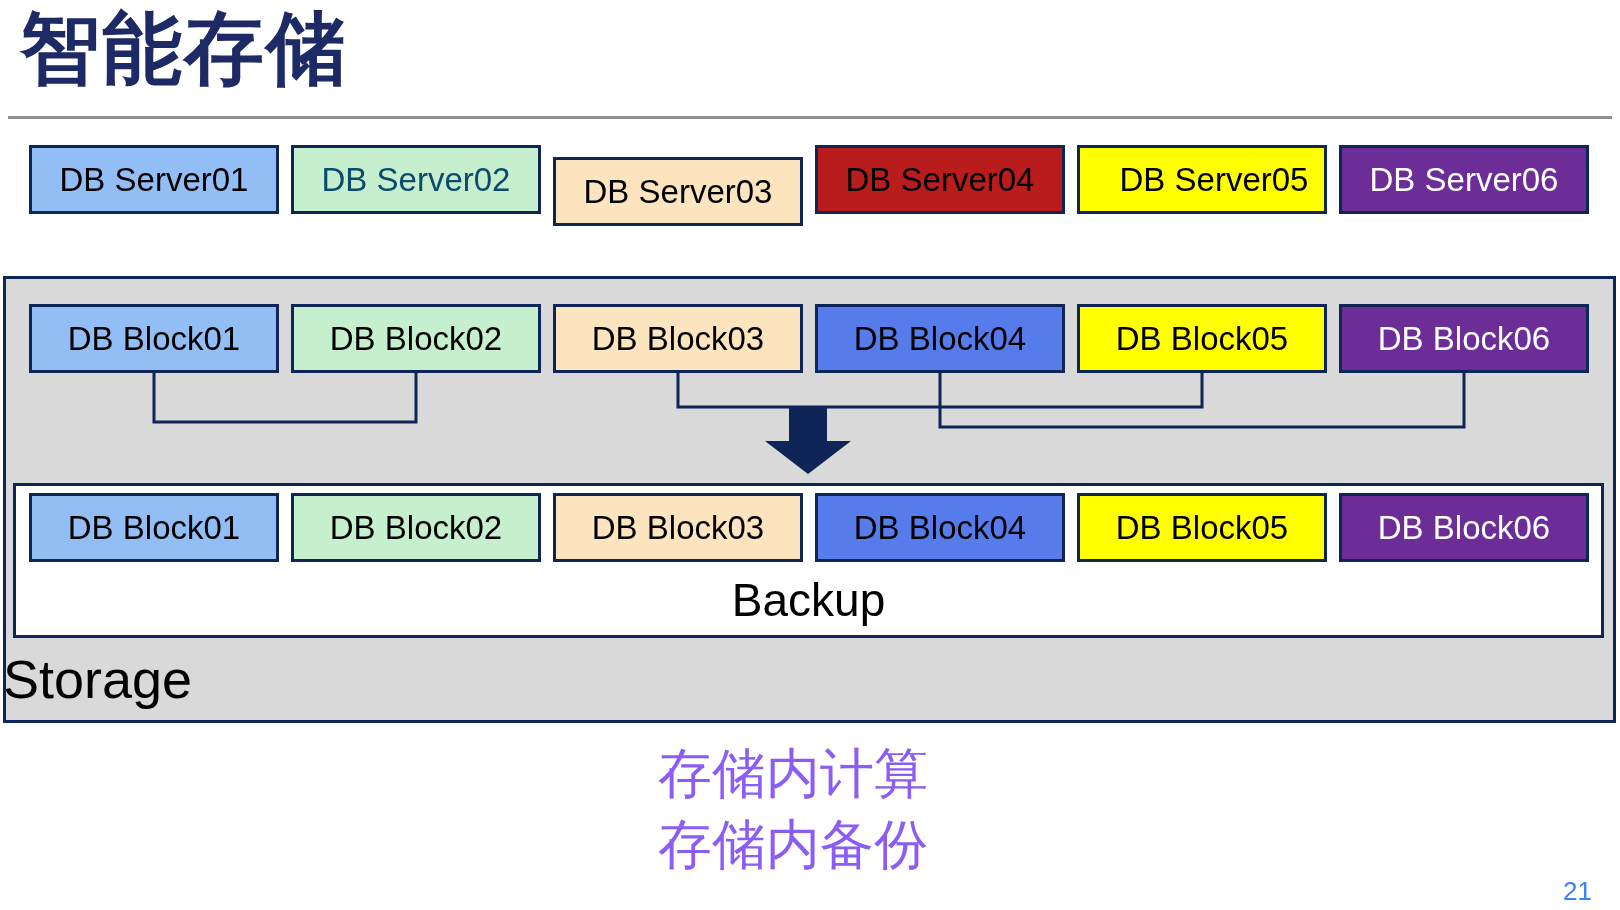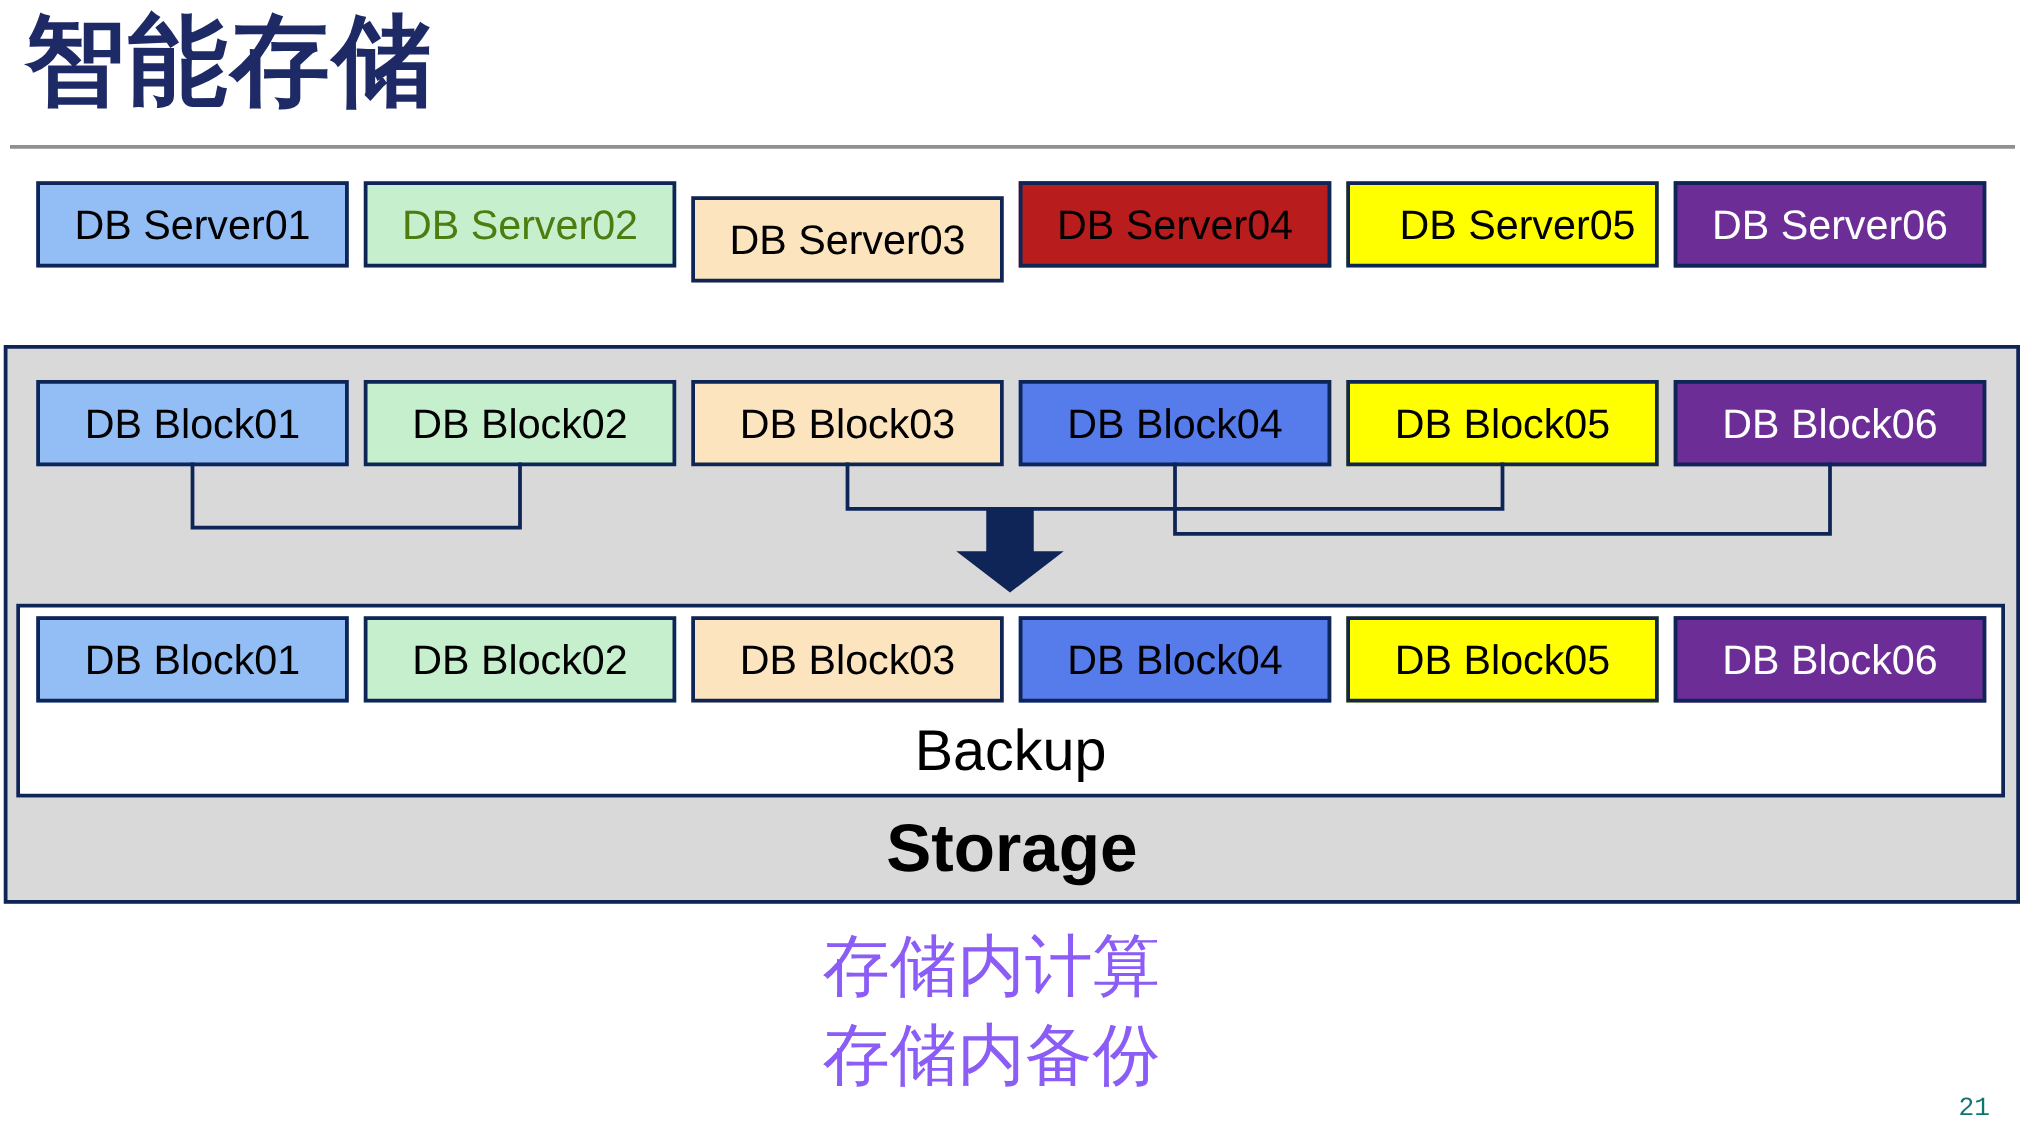--- a/index.html
+++ b/index.html
@@ -32,43 +32,43 @@
     width:250px;height:69px;box-sizing:border-box;border:3px solid #0F2557;
     display:flex;align-items:center;justify-content:center;
     font-size:33px;color:#000;white-space:nowrap;
   }
   .overlay{position:absolute;left:0;top:0;width:1620px;height:910px;pointer-events:none;}
   .backup-label{
     position:absolute;left:13px;top:573px;width:1591px;text-align:center;
     font-size:46px;color:#000;
   }
   .storage-label{
-    position:absolute;left:3px;top:648px;width:1613px;text-align:center;
-    font-size:54px;font-weight:bold;color:#000;
+    position:absolute;left:3px;top:648px;width:1613px;
+    font-size:54px;font-weight:normal;color:#000;
   }
   .captions{
     position:absolute;left:658px;top:738px;
     font-size:54px;color:#8b5cf6;line-height:71px;white-space:nowrap;
   }
   .page-number{
     position:absolute;right:28px;top:876px;
-    font-size:21px;color:#0f766e;font-family:Liberation Mono, monospace;
+    font-size:26px;color:#3b82f6;
   }
 </style>
 </head>
 <body>
 
 <div class="slide">
 
   <div class="title">智能存储</div>
   <div class="divider"></div>
 
   <div class="box-row row-servers" id="row-servers">
       <div class="dbbox" style="background: rgb(147, 189, 245); color: rgb(0, 0, 0);">DB Server01</div>
-      <div class="dbbox" style="background: rgb(198, 239, 206); color: #4d7c0f;">DB Server02</div>
+      <div class="dbbox" style="background: rgb(198, 239, 206); color: #0c4a6e;">DB Server02</div>
       <div class="dbbox" style="background: rgb(252, 229, 190); color: rgb(0, 0, 0); margin-top: 12px;">DB Server03</div>
       <div class="dbbox" style="background: #b91c1c; color: rgb(0, 0, 0);">DB Server04</div>
       <div class="dbbox" style="background: rgb(255, 255, 0); color: rgb(0, 0, 0); padding-left: 24px;">DB Server05</div>
       <div class="dbbox" style="background: rgb(108, 46, 150); color: rgb(255, 255, 255);">DB Server06</div>
     </div>
 
   <div class="gray-container"></div>
 
   <div class="box-row row-blocks-top" id="row-blocks-top">
       <div class="dbbox" style="background: rgb(147, 189, 245); color: rgb(0, 0, 0);">DB Block01</div>

